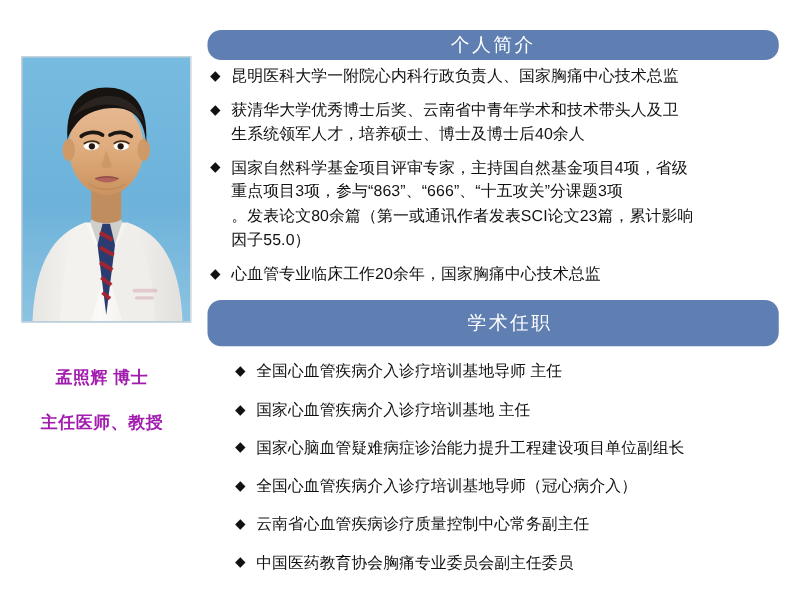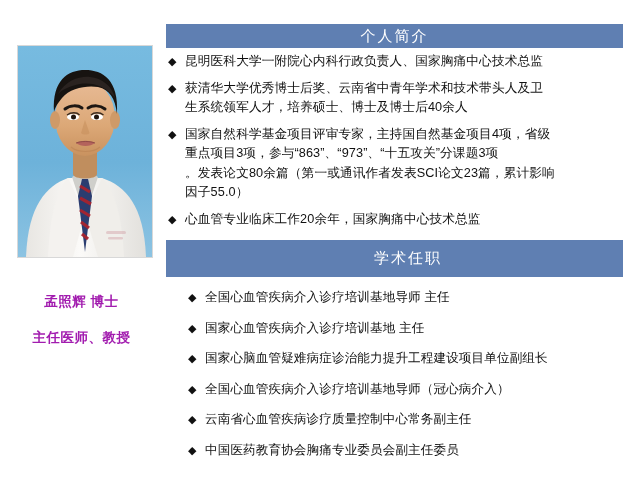--- a/index.html
+++ b/index.html
@@ -79,20 +79,21 @@
     background: #5f7fb2;
     color: #ffffff;
     text-align: center;
     font-size: 15px;
     letter-spacing: 2px;
     font-family: "Liberation Serif", "DejaVu Serif", serif;
     display: flex;
     align-items: center;
     justify-content: center;
     box-sizing: border-box;
+    border-radius: 11px;
   }
   #bar-profile { top: 24px; height: 24px; }
   #bar-positions { top: 240px; height: 37px; padding-left: 27px; }
 
   .bullet-list {
     position: absolute;
     left: 0px;
     width: 477px;
     color: #111111;
   }
@@ -222,21 +223,21 @@
         <span class="btext">昆明医科大学一附院心内科行政负责人、国家胸痛中心技术总监</span>
       </div>
       <div class="bullet-item">
         <span class="marker">◆</span>
         <span class="btext">获清华大学优秀博士后奖、云南省中青年学术和技术带头人及卫
 生系统领军人才，培养硕士、博士及博士后40余人</span>
       </div>
       <div class="bullet-item">
         <span class="marker">◆</span>
         <span class="btext">国家自然科学基金项目评审专家，主持国自然基金项目4项，省级
-重点项目3项，参与“863”、“973”、“十五攻关”分课题3项
+重点项目3项，参与“863”、“666”、“十五攻关”分课题3项
 。发表论文80余篇（第一或通讯作者发表SCI论文23篇，累计影响
 因子55.0）</span>
       </div>
       <div class="bullet-item">
         <span class="marker">◆</span>
         <span class="btext">心血管专业临床工作20余年，国家胸痛中心技术总监</span>
       </div>
     </div>
 
     <div class="section-bar" id="bar-positions">学术任职</div>

